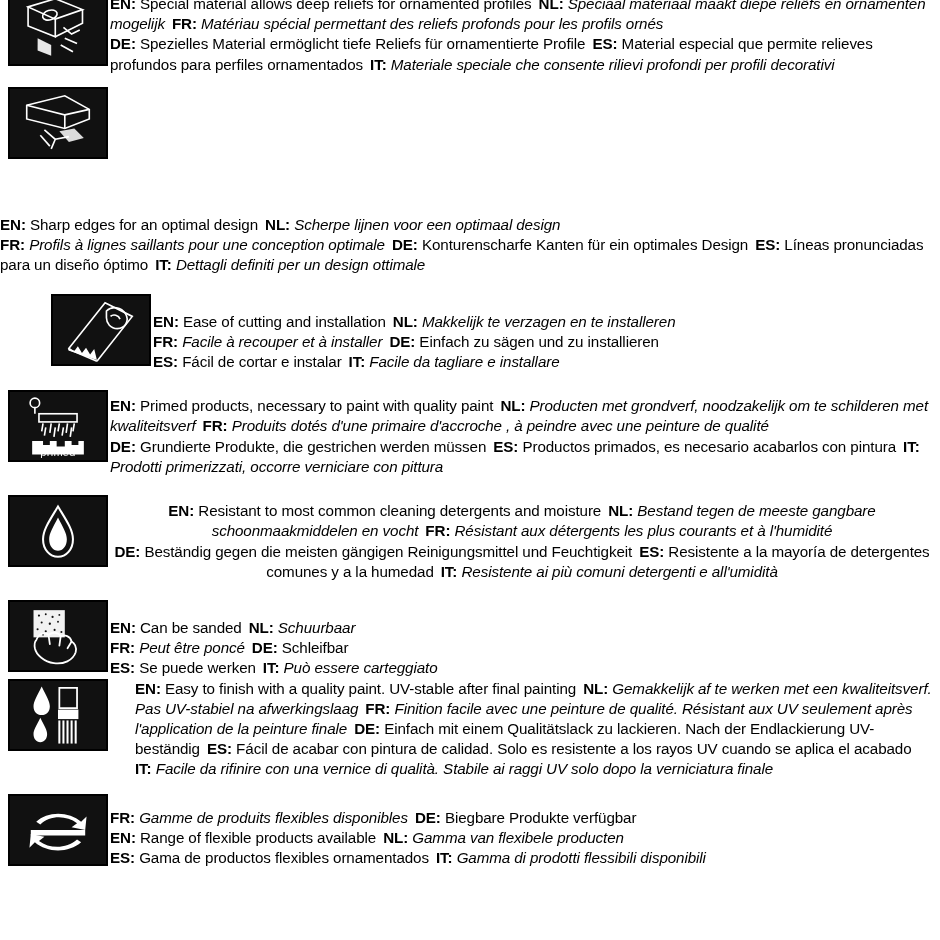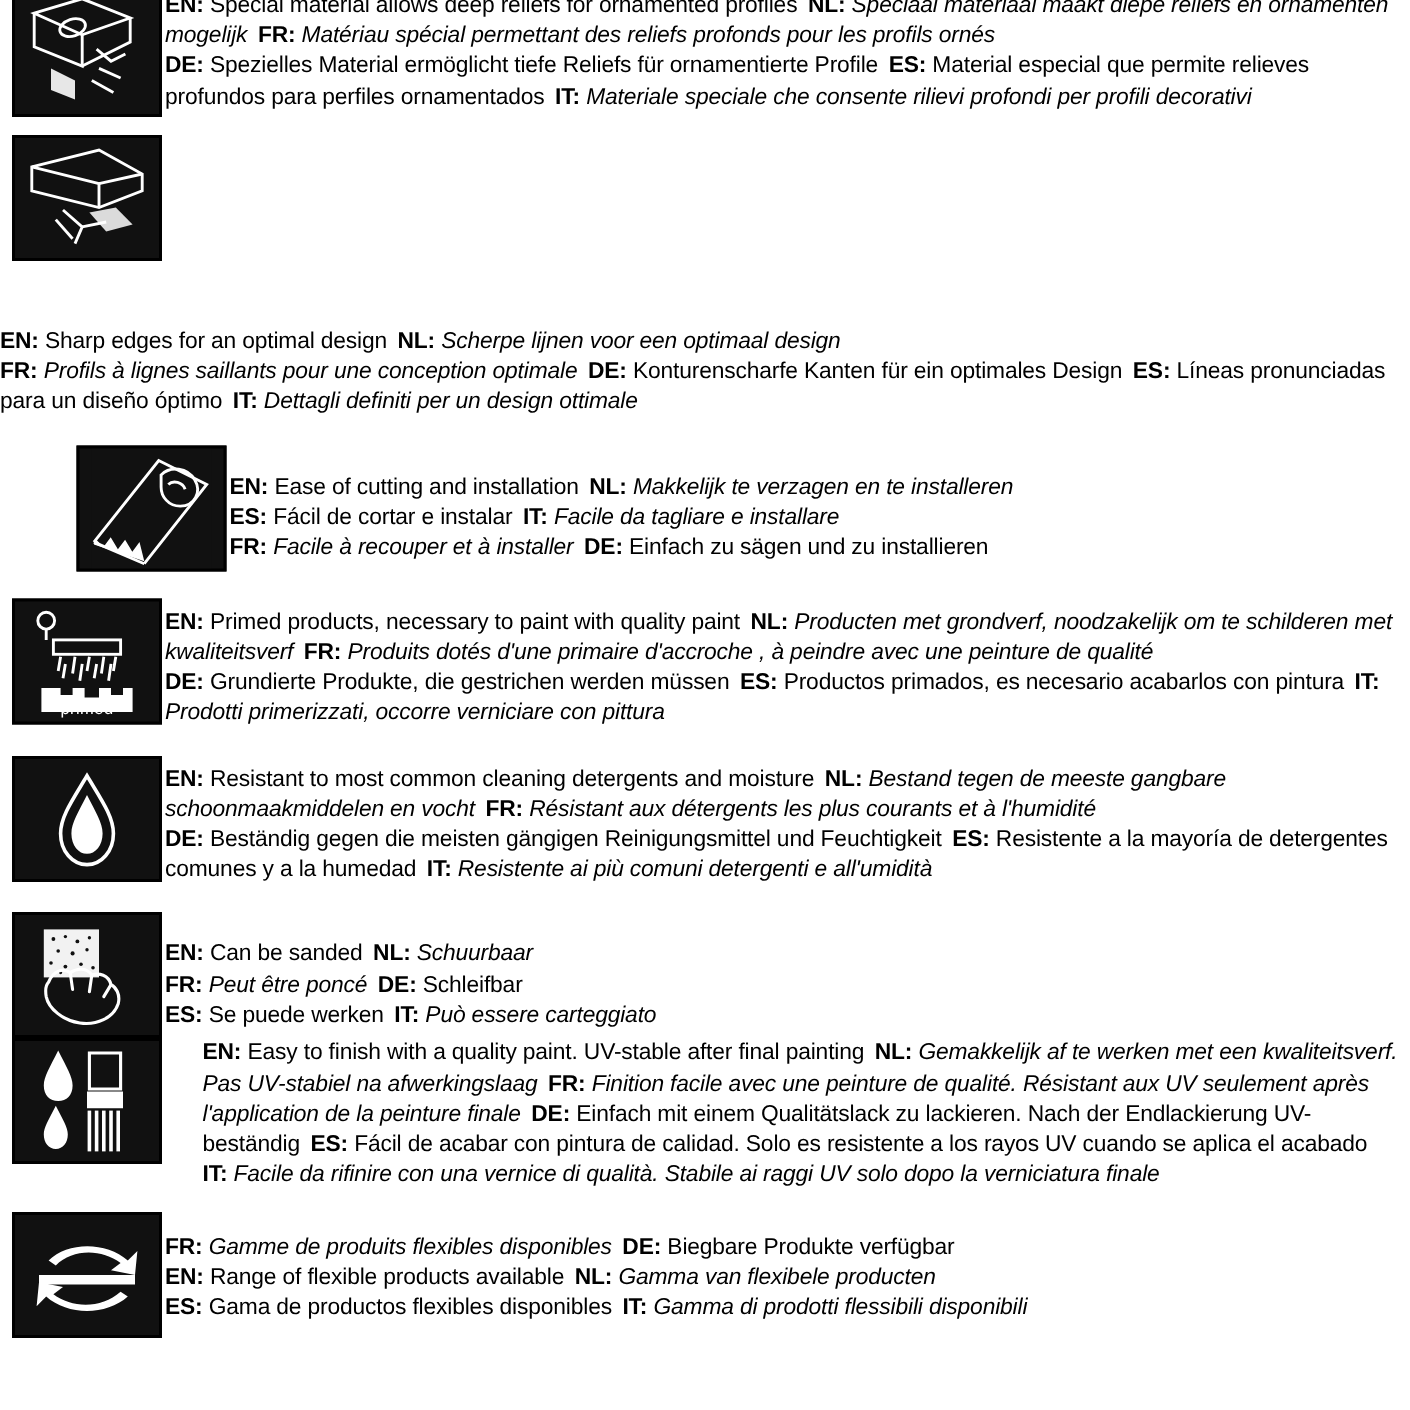--- a/index.html
+++ b/index.html
@@ -26,21 +26,21 @@
     box-sizing: border-box;
   }
   .icon-cell {
     width: 110px;
     flex: 0 0 110px;
     padding-left: 8px;
     box-sizing: border-box;
   }
   .icon-box {
     width: 100px;
-    height: 84px;
+    height: 72px;
     border: 2px solid #000;
     background: #111;
     box-sizing: border-box;
     position: relative;
     overflow: hidden;
   }
   .icon-box svg {
     display: block;
     width: 100%;
     height: 100%;
@@ -72,21 +72,21 @@
   }
   .gap {
     display: inline-block;
     width: 7px;
   }
   
   #row-0 .text-cell { padding-top: 0px; }
   #row-1 .text-cell { padding-top: 18px; }
   #row-2 .text-cell { padding-top: 18px; }
   #row-3 .text-cell { padding-top: 6px; }
-  #row-4 .text-cell { padding-top: 6px; }
+  #row-4 .text-cell { padding-top: 6px; text-align: center; }
   #row-5 .text-cell { padding-top: 18px; }
   #row-6 .text-cell { padding-top: 0px; }
   #row-7 .text-cell { padding-top: 14px; }
   .primed-label {
     position: absolute;
     bottom: 2px;
     left: 0;
     width: 100%;
     text-align: center;
     color: #fff;
@@ -163,22 +163,22 @@
           <path d="M4 76 L10 82 L16 74 L22 84 L28 76 L34 86 L40 78 L44 94 L2 80 Z" fill="#fff"></path>
           <g fill="none" stroke="#fff" stroke-width="2.4">
             <path d="M58 22 C66 14, 80 16, 86 26 C92 36, 86 48, 74 48 C64 48, 58 40, 58 32 Z"></path>
             <path d="M64 30 C68 26, 76 28, 78 34"></path>
           </g>
         </svg>
       </div>
     </div>
     <div class="text-cell">
       <div class="line"><span class="seg"><span class="lang">EN: </span><span class="txt-normal">Ease of cutting and installation</span></span><span class="gap"></span><span class="seg"><span class="lang">NL: </span><span class="txt-italic">Makkelijk te verzagen en te installeren</span></span></div>
+      <div class="line"><span class="seg"><span class="lang">FR: </span><span class="txt-italic">Facile à recouper et à installer</span></span><span class="gap"></span><span class="seg"><span class="lang">DE: </span><span class="txt-normal">Einfach zu sägen und zu installieren</span></span></div>
       <div class="line"><span class="seg"><span class="lang">ES: </span><span class="txt-normal">Fácil de cortar e instalar</span></span><span class="gap"></span><span class="seg"><span class="lang">IT: </span><span class="txt-italic">Facile da tagliare e installare</span></span></div>
-      <div class="line"><span class="seg"><span class="lang">FR: </span><span class="txt-italic">Facile à recouper et à installer</span></span><span class="gap"></span><span class="seg"><span class="lang">DE: </span><span class="txt-normal">Einfach zu sägen und zu installieren</span></span></div>
     </div>
   </div>
 
   <div class="row" id="row-3" style="margin-top:18px;">
     <div class="icon-cell">
       <div class="icon-box">
         <svg viewBox="0 0 100 100" xmlns="http://www.w3.org/2000/svg">
           <rect x="0" y="0" width="100" height="100" fill="#111"></rect>
           <g fill="none" stroke="#fff" stroke-width="2.4">
             <circle cx="16" cy="16" r="7"></circle>
@@ -286,17 +286,17 @@
           <path d="M18 38 C34 22, 66 22, 84 38 L92 30 L90 50 L70 46 L78 40 C62 28, 38 28, 24 42 Z" fill="#fff"></path>
           <path d="M14 40 L86 40 L86 48 L14 48 Z" fill="#fff" opacity="0"></path>
           <path d="M10 50 L90 50 L90 58 L10 58 Z" fill="#fff"></path>
           <path d="M84 68 C66 84, 34 84, 16 68 L8 76 L10 56 L30 60 L22 66 C38 78, 62 78, 78 64 Z" fill="#fff"></path>
         </svg>
       </div>
     </div>
     <div class="text-cell">
       <div class="line"><span class="seg"><span class="lang">FR: </span><span class="txt-italic">Gamme de produits flexibles disponibles</span></span><span class="gap"></span><span class="seg"><span class="lang">DE: </span><span class="txt-normal">Biegbare Produkte verfügbar</span></span></div>
       <div class="line"><span class="seg"><span class="lang">EN: </span><span class="txt-normal">Range of flexible products available</span></span><span class="gap"></span><span class="seg"><span class="lang">NL: </span><span class="txt-italic">Gamma van flexibele producten</span></span></div>
-      <div class="line"><span class="seg"><span class="lang">ES: </span><span class="txt-normal">Gama de productos flexibles disponibles</span></span><span class="gap"></span><span class="seg"><span class="lang">IT: </span><span class="txt-italic">Gamma di prodotti flessibili disponibili</span></span></div>
+      <div class="line"><span class="seg"><span class="lang">ES: </span><span class="txt-normal">Gama de productos flexibles ornamentados</span></span><span class="gap"></span><span class="seg"><span class="lang">IT: </span><span class="txt-italic">Gamma di prodotti flessibili disponibili</span></span></div>
     </div>
   </div>
 
 </div>
 
 </body></html>

